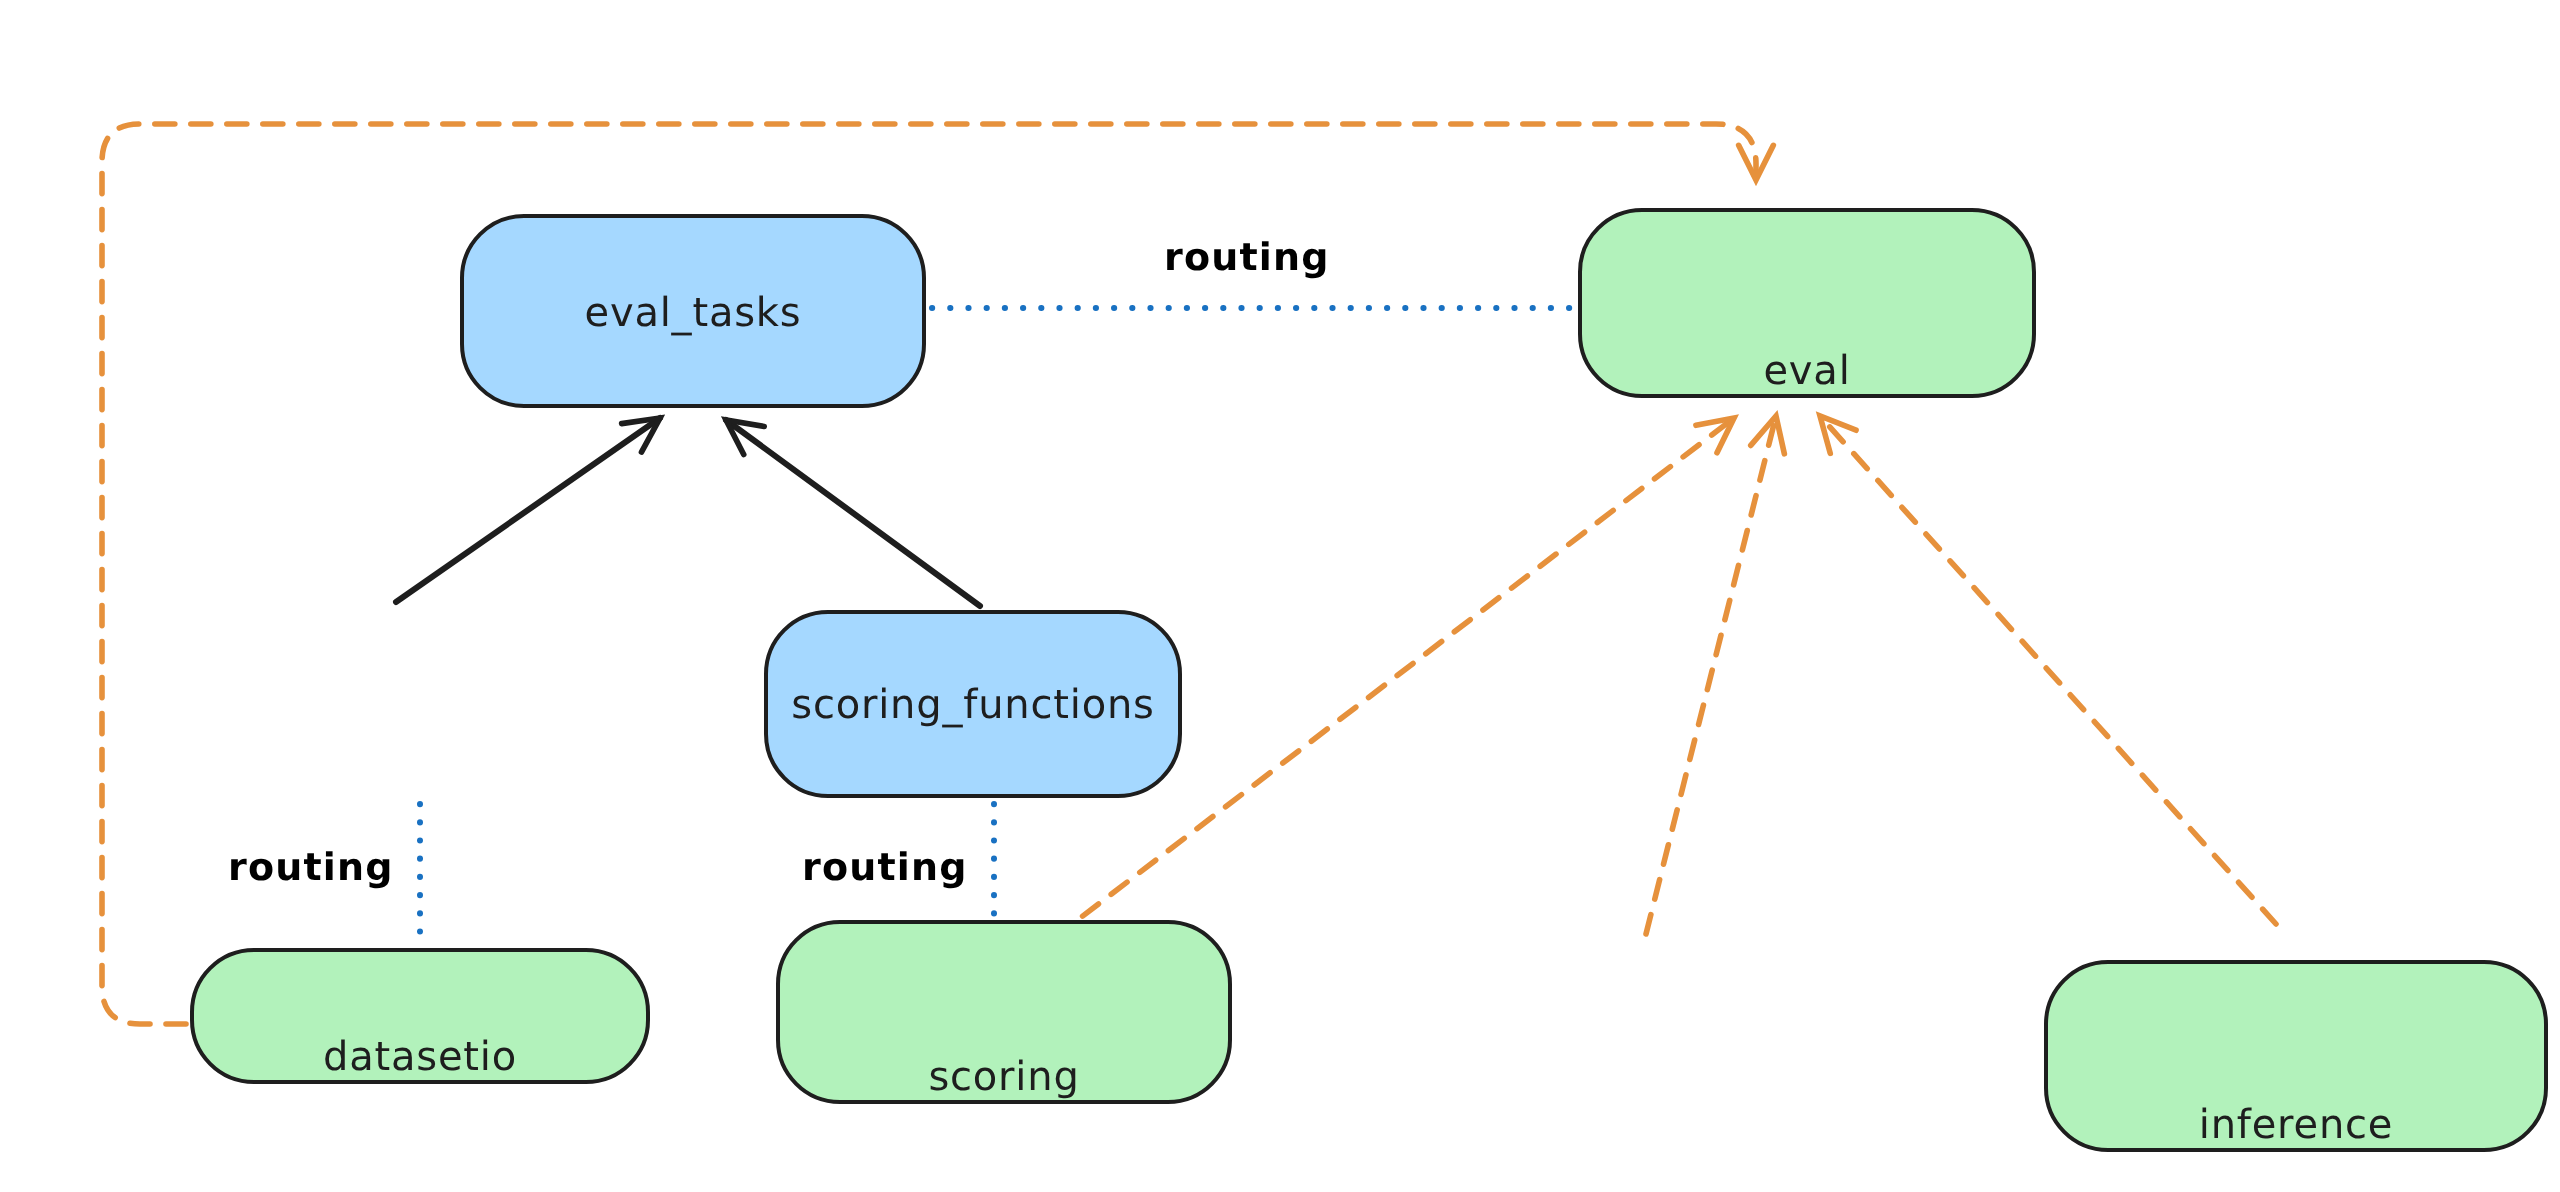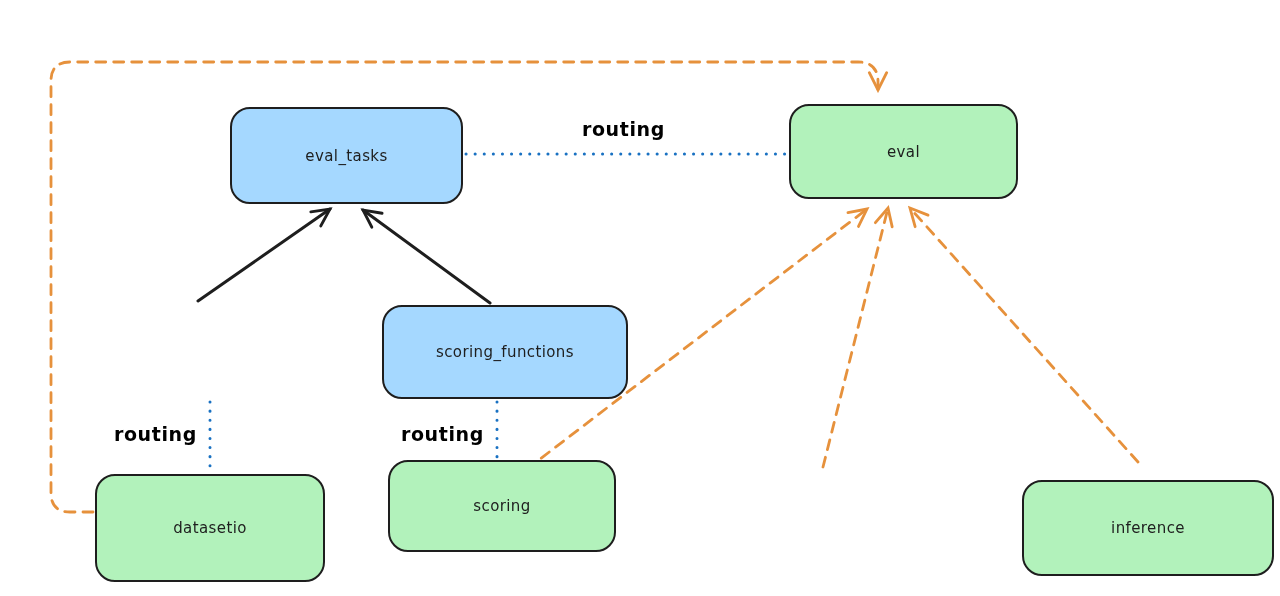--- a/index.html
+++ b/index.html
@@ -8,28 +8,28 @@
     width:1280px;height:596px;
     background:#ffffff;
     font-family:"DejaVu Sans",sans-serif;
     overflow:hidden;
   }
   .edges{position:absolute;left:0;top:0;width:1280px;height:596px;}
   .node{
     position:absolute;
     display:flex;align-items:center;justify-content:center;
     border:2.5px solid #1e1e1e;
-    border-radius:20px;
-    font-size:15px;
+    border-radius:32px;
+    font-size:20px;
     color:#1e1e1e;
     letter-spacing:.4px;
     box-sizing:border-box;
   }
   .node.blue{background:#a5d8ff;}
-  .node.green{background:#b2f2bb;}
+  .node.green{background:#b2f2bb;align-items:flex-end;}
   .edge-label{
     position:absolute;
     color:#000000;
     font-size:19px;
     font-weight:600;
     letter-spacing:.6px;
     white-space:nowrap;
   }
 </style>
 </head>
@@ -62,25 +62,25 @@
 
   <div class="node blue" style="left:230px;top:107px;width:233px;height:97px">
     <span>eval_tasks</span>
   </div>
 
   <div class="node green" style="left:789px;top:104px;width:229px;height:95px">
     <span>eval</span>
   </div>
 
 
-  <div class="node blue" style="left:382px;top:305px;width:246px;height:94px">
+  <div class="node blue" style="left:382px;top:305px;width:209px;height:94px">
     <span>scoring_functions</span>
   </div>
 
-  <div class="node green" style="left:95px;top:474px;width:230px;height:108px">
+  <div class="node green" style="left:95px;top:474px;width:230px;height:68px">
     <span>datasetio</span>
   </div>
 
   <div class="node green" style="left:388px;top:460px;width:228px;height:92px">
     <span>scoring</span>
   </div>
 
 
   <div class="node green" style="left:1022px;top:480px;width:252px;height:96px">
     <span>inference</span>

